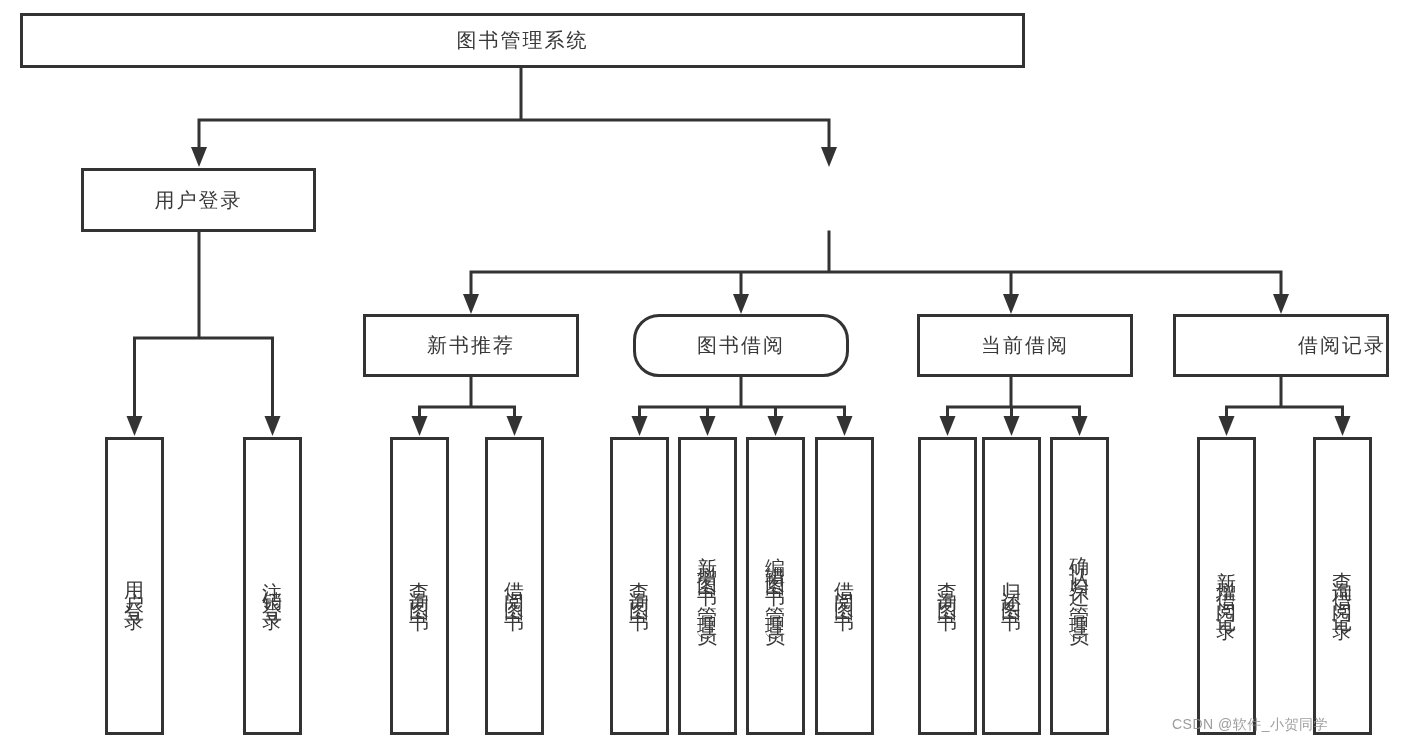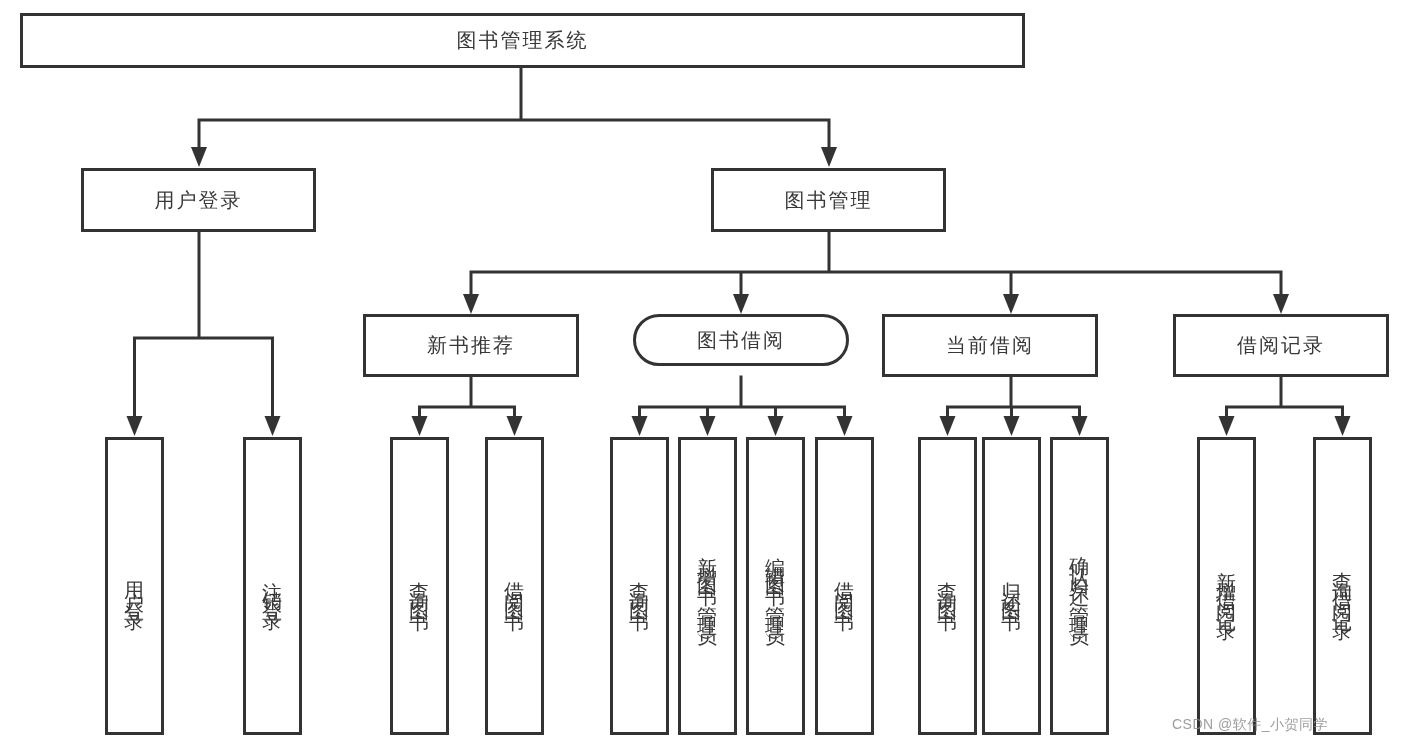--- a/index.html
+++ b/index.html
@@ -88,34 +88,31 @@
     </g>
   </svg>
 
   <div class="box h" style="left:20px; top:13px; width:1005px; height:55px;">
     <span>图书管理系统</span>
   </div>
 
   <div class="box h" style="left:81px; top:168px; width:235px; height:64px;">
     <span>用户登录</span>
   </div>
-  <div class="box h" style="left:711px; top:168px; width:235px; height:64px;">
-    <span>图书管理</span>
-  </div>
 
   <div class="box h" style="left:363px; top:314px; width:216px; height:63px;">
     <span>新书推荐</span>
   </div>
-  <div class="box h" style="left:633px; top:314px; width:216px; height:52px;border-radius:26px;">
+  <div class="box h" style="left:633px; top:314px; width:216px; height:63px;border-radius:26px;">
     <span>图书借阅</span>
   </div>
-  <div class="box h" style="left:882px; top:314px; width:216px; height:63px;">
+  <div class="box h" style="left:917px; top:314px; width:216px; height:63px;">
     <span>当前借阅</span>
   </div>
-  <div class="box h" style="left:1173px; top:314px; width:216px; height:63px;">
+  <div class="box h" style="left:1173px; top:314px; width:216px; height:63px;justify-content:flex-end;">
     <span>借阅记录</span>
   </div>
 
   <div class="box v" style="left:105px; top:437px; width:59px; height:298px;">
     <span class="vtext">用户登录</span>
   </div>
   <div class="box v" style="left:243px; top:437px; width:59px; height:298px;">
     <span class="vtext">注销登录</span>
   </div>
 

